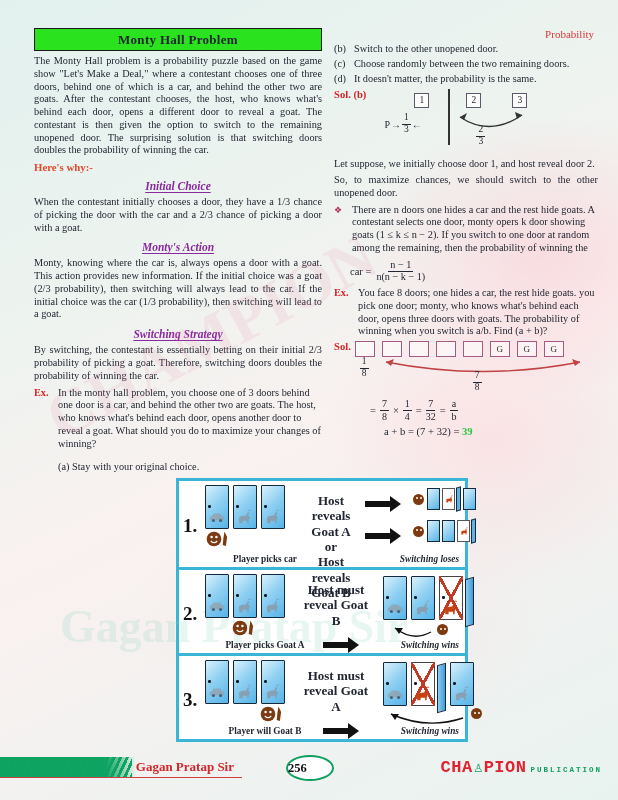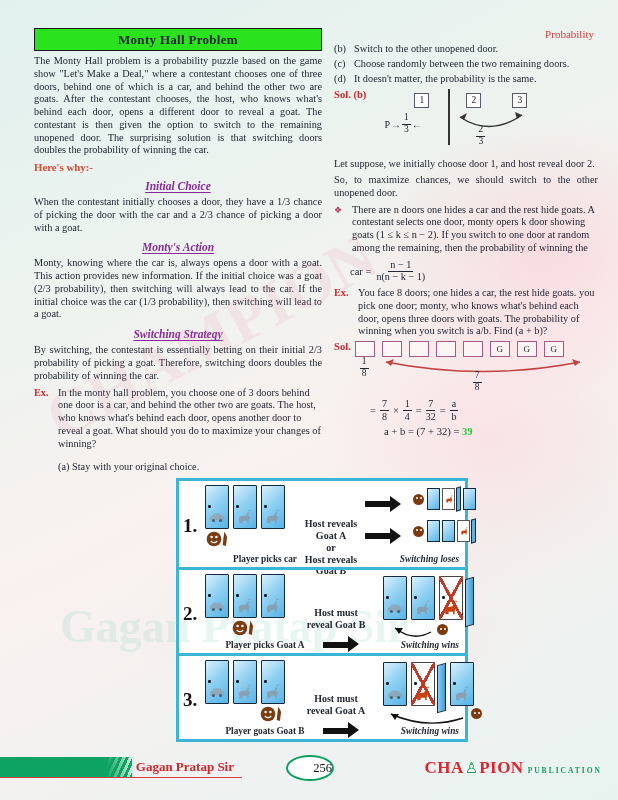--- a/index.html
+++ b/index.html
@@ -87,22 +87,22 @@
       linear-gradient(to top right, transparent 46.5%, #c23a26 46.5% 53.5%, transparent 53.5%),
       linear-gradient(to bottom right, transparent 46.5%, #c23a26 46.5% 53.5%, transparent 53.5%); }
   .swing { width:9px; height:48px; background:linear-gradient(90deg,#8ecdf1,#3f9bd8);
     border:1px solid #15293c; transform:skewY(-16deg); margin-left:-2px; margin-top:2px; flex:none; }
   .glyph.car { color:#93a0ab; }
   .glyph.goat { color:#8d949e; }
   .glyph.redgoat { color:#c6430f; opacity:1 !important; }
   .playersvg { position:absolute; width:26px; height:18px; }
   .pick-cap { position:absolute; left:16px; right:-10px; bottom:3px; text-align:center;
     font-weight:bold; font-size:9.3px; white-space:nowrap; }
-  .hostcol { text-align:center; font-weight:bold; font-size:10px; line-height:1.18;
-    padding-top:8px; flex:none;margin-top:25px; }
+  .hostcol { text-align:center; font-weight:bold; font-size:13px; line-height:1.18;
+    padding-top:8px; flex:none; }
   .host1 { width:64px; }
   .host23 { width:74px; }
   .arrcol { width:44px; flex:none; position:relative; }
   .barrow { display:inline-block; position:relative; width:26px; height:6px; background:#111; }
   .barrow::after { content:""; position:absolute; right:-10px; top:-5.5px;
     border-left:11px solid #111; border-top:8.5px solid transparent; border-bottom:8.5px solid transparent; }
   .results { flex:1; position:relative; }
   .res-cap { position:absolute; right:2px; bottom:3px; font-weight:bold; font-size:9.3px; white-space:nowrap;font-style:italic; }
   .mini-row { position:absolute; display:flex; align-items:center; gap:2px; }
   .mdoor { position:relative; width:13px; height:22px; border:1px solid #15293c;
@@ -119,24 +119,24 @@
 
   
   .footer { position:absolute; left:0; right:0; top:753px; height:40px; }
   .ribbon { position:absolute; left:0; top:4px; width:242px; height:21px;
     border-bottom:1.5px solid #cf4040; display:flex; align-items:center; justify-content:flex-end;
     background:
       repeating-linear-gradient(115deg, #0fa363 0 3px, transparent 3px 6px) 0 0 / 132px 100% no-repeat,
       linear-gradient(90deg,#0ea562 0 44%, rgba(14,165,98,0) 56%); }
   .ribbon span { color:#d5252b; font-weight:bold; font-size:13px; padding-right:8px; }
   .badge { position:absolute; left:286px; top:2px; width:48px; height:26px; background:#fff;
-    border:2px solid #0e9e5e; border-radius:50%; text-align:right; line-height:22px;
-    font-weight:normal; font-size:12.5px; color:#111; }
+    border:2px solid #0e9e5e; border-radius:50%; text-align:left; line-height:22px;
+    font-weight:bold; font-size:12.5px; color:#111; }
   .brand { position:absolute; right:16px; top:5px; display:flex; align-items:baseline;
-    font-family:Liberation Serif, serif; }
+    font-family:Liberation Mono, monospace; }
   .brand .p1,.brand .p2 { color:#e02330; font-weight:bold; font-size:17px; letter-spacing:.5px; }
   .brand .picon { color:#0e9e5e; font-size:15px; margin:0 1px; }
   .brand .suf { color:#0e9e5e; font-weight:bold; font-size:7.5px; letter-spacing:2px; margin-left:4px; }
   .hidden-defs { position:absolute; width:0; height:0; overflow:hidden; }
 </style>
 </head>
 <body>
 
 <svg class="hidden-defs" aria-hidden="true">
   <defs>
@@ -455,21 +455,21 @@
             </span>
           <span class="door">
               <svg class="glyph goat" viewBox="0 0 20 18">
                 <use href="#g-goat"></use>
               </svg>
             </span>
         </div>
         <svg class="playersvg" style="left:54px;top:45px" viewBox="0 0 24 18">
             <use href="#g-player"></use>
           </svg>
-        <div class="pick-cap">Player goats Goat B</div>
+        <div class="pick-cap">Player will Goat B</div>
       </div>
       <div class="hostcol host23">
         <div>Host must</div>
         <div>reveal Goat A</div>
         <div style="margin-top:8px"><span class="barrow"></span></div>
       </div>
       <div class="results">
         <div class="rdoors" style="left:10px">
           <span class="door">
               <svg class="glyph car" viewBox="0 0 20 14">

